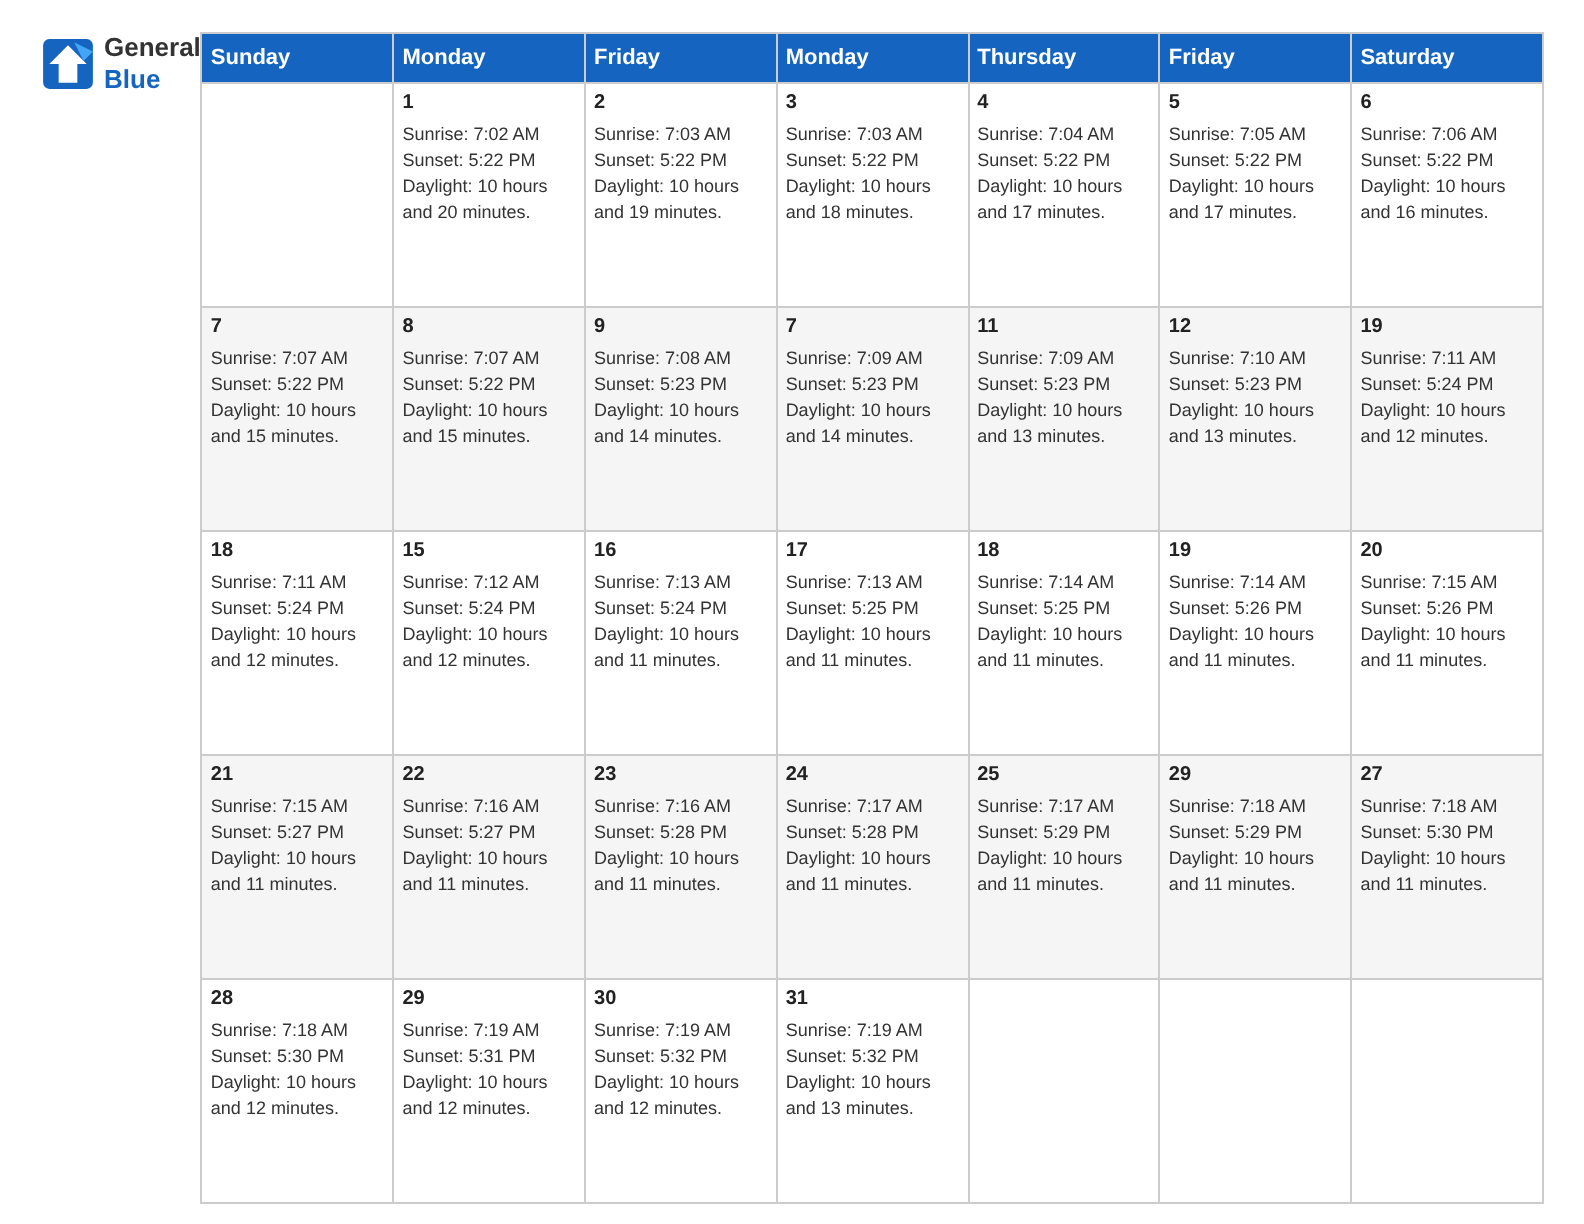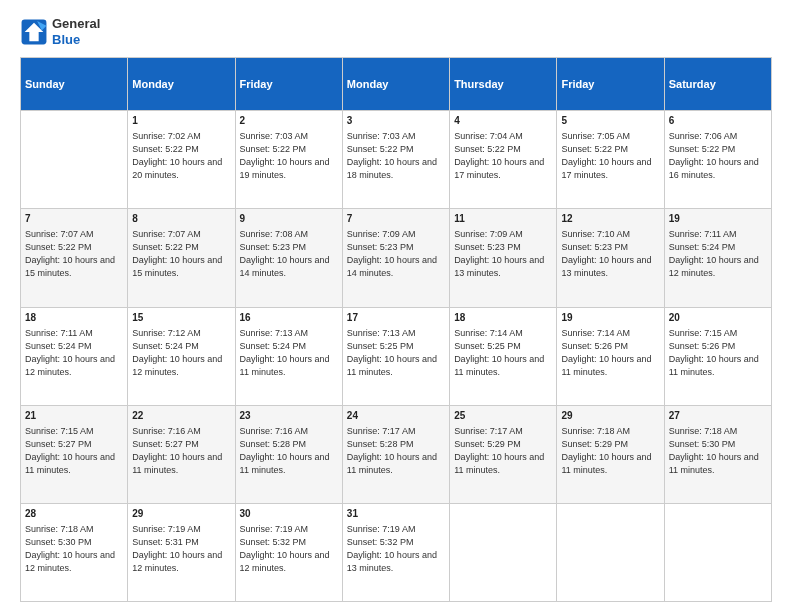--- a/index.html
+++ b/index.html
@@ -8,21 +8,21 @@
       background: #fff;
       width: 792px;
       height: 612px;
       overflow: hidden;
     }
     .page {
       width: 792px;
       height: 612px;
       padding: 16px 20px 10px 20px;
       display: flex;
-      flex-direction: column;
+      flex-direction: row;
     }
     .header {
       display: flex;
       justify-content: space-between;
       align-items: flex-start;
       margin-bottom: 10px;
     }
     .logo {
       display: flex;
       align-items: center;
@@ -57,21 +57,21 @@
       width: 100%;
       border-collapse: collapse;
       flex: 1;
       table-layout: fixed;
     }
     thead tr th {
       background: #1565c0;
       color: #fff;
       font-size: 11px;
       font-weight: bold;
-      padding: 20px 4px;
+      padding: 6px 4px;
       text-align: left;
       border: 1px solid #ccc;
     }
     tbody tr td {
       border: 1px solid #ccc;
       vertical-align: top;
       padding: 3px 4px;
       font-size: 9.5px;
       color: #222;
       line-height: 1.4;

